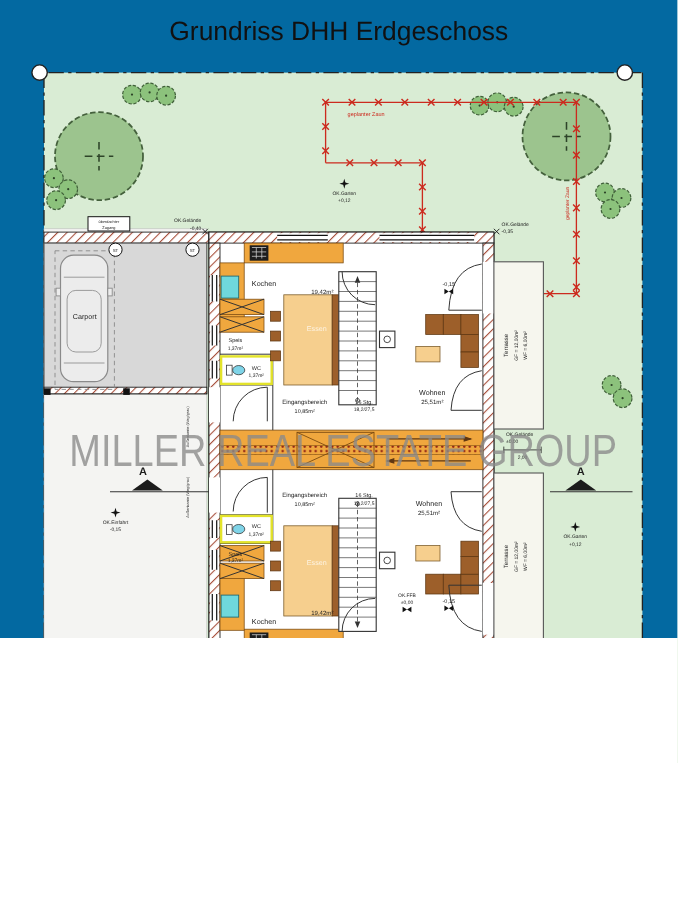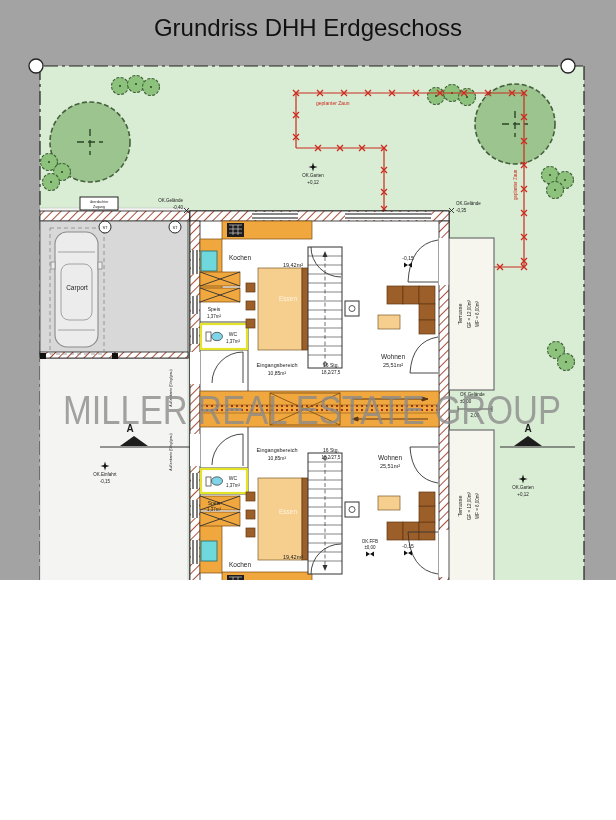--- a/index.html
+++ b/index.html
@@ -1,16 +1,16 @@
 <!DOCTYPE html>
 <html><head>
 <meta charset="utf-8">
 <style>
   html,body{margin:0;padding:0;background:#ffffff;}
-  .page{position:relative;width:616px;height:580px;background:#a3a3a3;overflow:hidden;}
+  .page{position:relative;width:616px;height:580px;background:#0369a1;overflow:hidden;}
   svg{position:absolute;left:0;top:0;}
   text{font-family:"Liberation Sans",sans-serif;fill:#1c1c1c;}
   .title{font-size:24px;font-weight:500;fill:#111;}
   .wm{font-size:41px;fill:#8a8a8a;opacity:.78;font-weight:400;}
   .s35{font-size:3.5px;}
   .s4{font-size:4px;}
   .s45{font-size:4.5px;}
   .s5{font-size:5px;}
   .s55{font-size:5.5px;}
   .s6{font-size:6.5px;}

